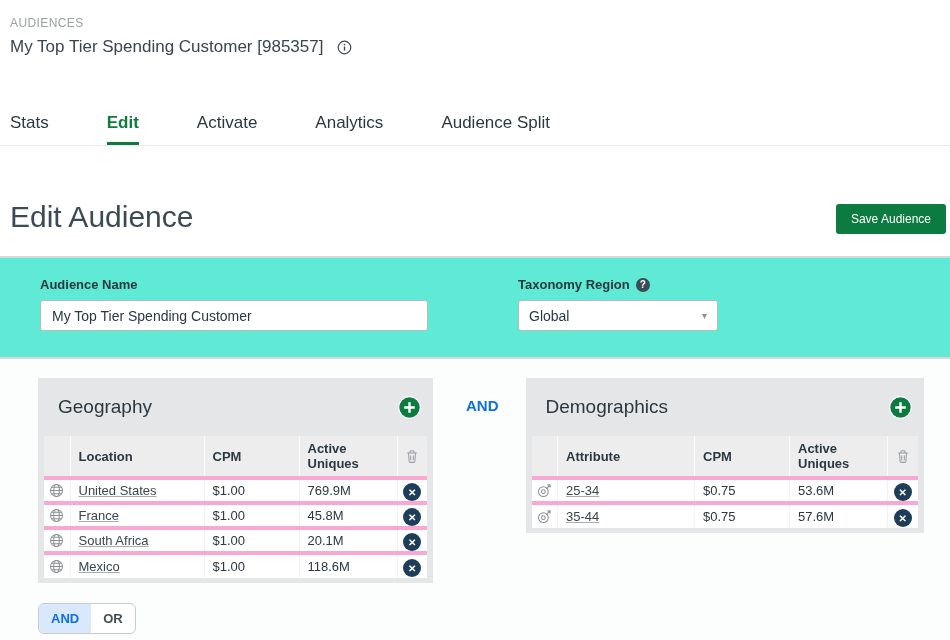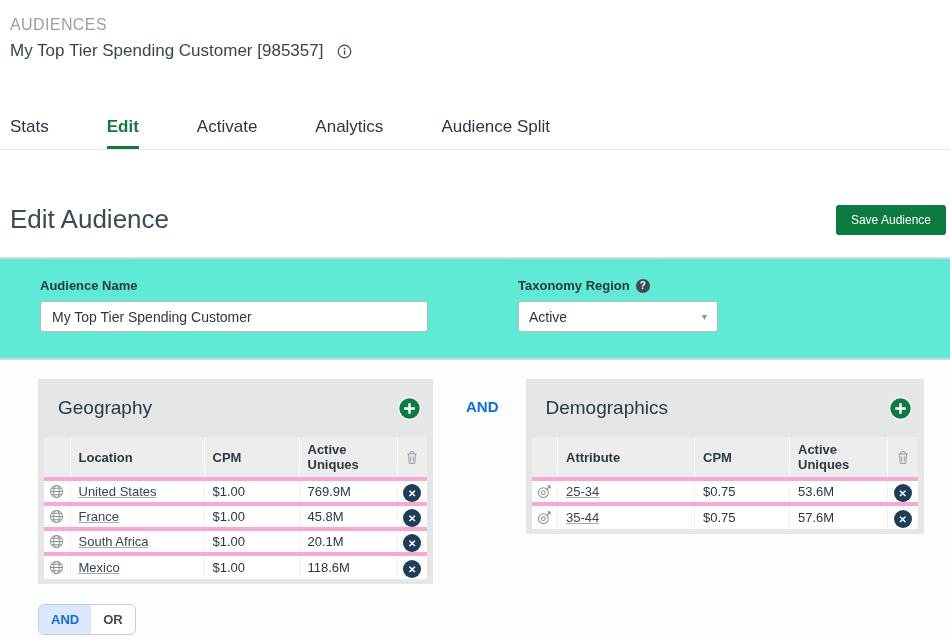--- a/index.html
+++ b/index.html
@@ -2,31 +2,31 @@
 <html><head>
 <meta charset="utf-8">
 <style>
   * { margin:0; padding:0; box-sizing:border-box; }
   html,body { width:950px; height:640px; }
   body { font-family:"Liberation Sans", sans-serif; background:#fff; color:#2b3840; }
   .app { position:relative; width:950px; height:640px; background:#fff; overflow:hidden; display:flex; flex-direction:column; }
 
   
   .hdr { padding:16px 10px 0 10px; }
-  .crumb { font-size:16px; color:#9ca0a2; letter-spacing:.4px; }
+  .crumb { font-size:12px; color:#9ca0a2; letter-spacing:.4px; }
   .title-row { margin-top:7px; display:flex; align-items:center; gap:14px; font-size:17px; color:#39464f; }
 
   
   .tabs { display:flex; margin-top:44px; padding-left:10px; border-bottom:1px solid #ebebeb; }
   .tab { margin-right:58px; padding:12px 0; font-size:17px; color:#2b3840; cursor:pointer; }
   .tab.active { color:#0f7b3d; font-weight:bold; padding-bottom:9px; border-bottom:3px solid #0f7b3d; }
 
   
   .heading-row { margin-top:54px; padding:0 4px 0 10px; display:flex; justify-content:space-between; align-items:flex-end; margin-bottom:22px; }
-  .page-title { font-size:26px; color:#3b4a54; font-weight:400; }
+  .page-title { font-size:30px; color:#3b4a54; font-weight:400; }
   .save-btn { background:#0c7b3f; color:#fff; border:none; border-radius:3px; font-size:12px; padding:8px 15px; cursor:pointer; font-family:inherit; }
 
   
   .form-strip { border-top:2px solid #d6d8d9; border-bottom:2px solid #d6d8d9; background:#5eead4; padding:19px 40px 26px; display:flex; }
   .f-label { font-size:13px; font-weight:bold; color:#2b3840; margin-bottom:8px; display:flex; align-items:center; gap:6px; }
   .f-left { width:388px; }
   .f-right { margin-left:90px; }
   .txt-input { width:100%; height:31px; border:1px solid #b9bcbe; border-radius:3px; background:#fff; font-family:inherit; font-size:14px; color:#2b3840; padding:0 11px; }
   .select { width:200px; height:31px; border:1px solid #b9bcbe; border-radius:3px; background:#fff; font-size:14px; color:#2b3840; padding:0 10px; display:flex; align-items:center; justify-content:space-between; cursor:pointer; }
   .caret { color:#8a9094; font-size:10px; }
@@ -95,21 +95,21 @@
     <div class="f-left">
       <div class="f-label">Audience Name</div>
       <input class="txt-input" type="text" value="My Top Tier Spending Customer" style="">
     </div>
     <div class="f-right">
       <div class="f-label">
         <span>Taxonomy Region</span>
         <span class="help-badge">?</span>
       </div>
       <div class="select">
-        <span>Active</span>
+        <span>Global</span>
         <span class="caret">▾</span>
       </div>
     </div>
   </div>
 
   <div class="lower">
     <div class="groups">
 
       <div class="panel geo">
         <div class="panel-head">

